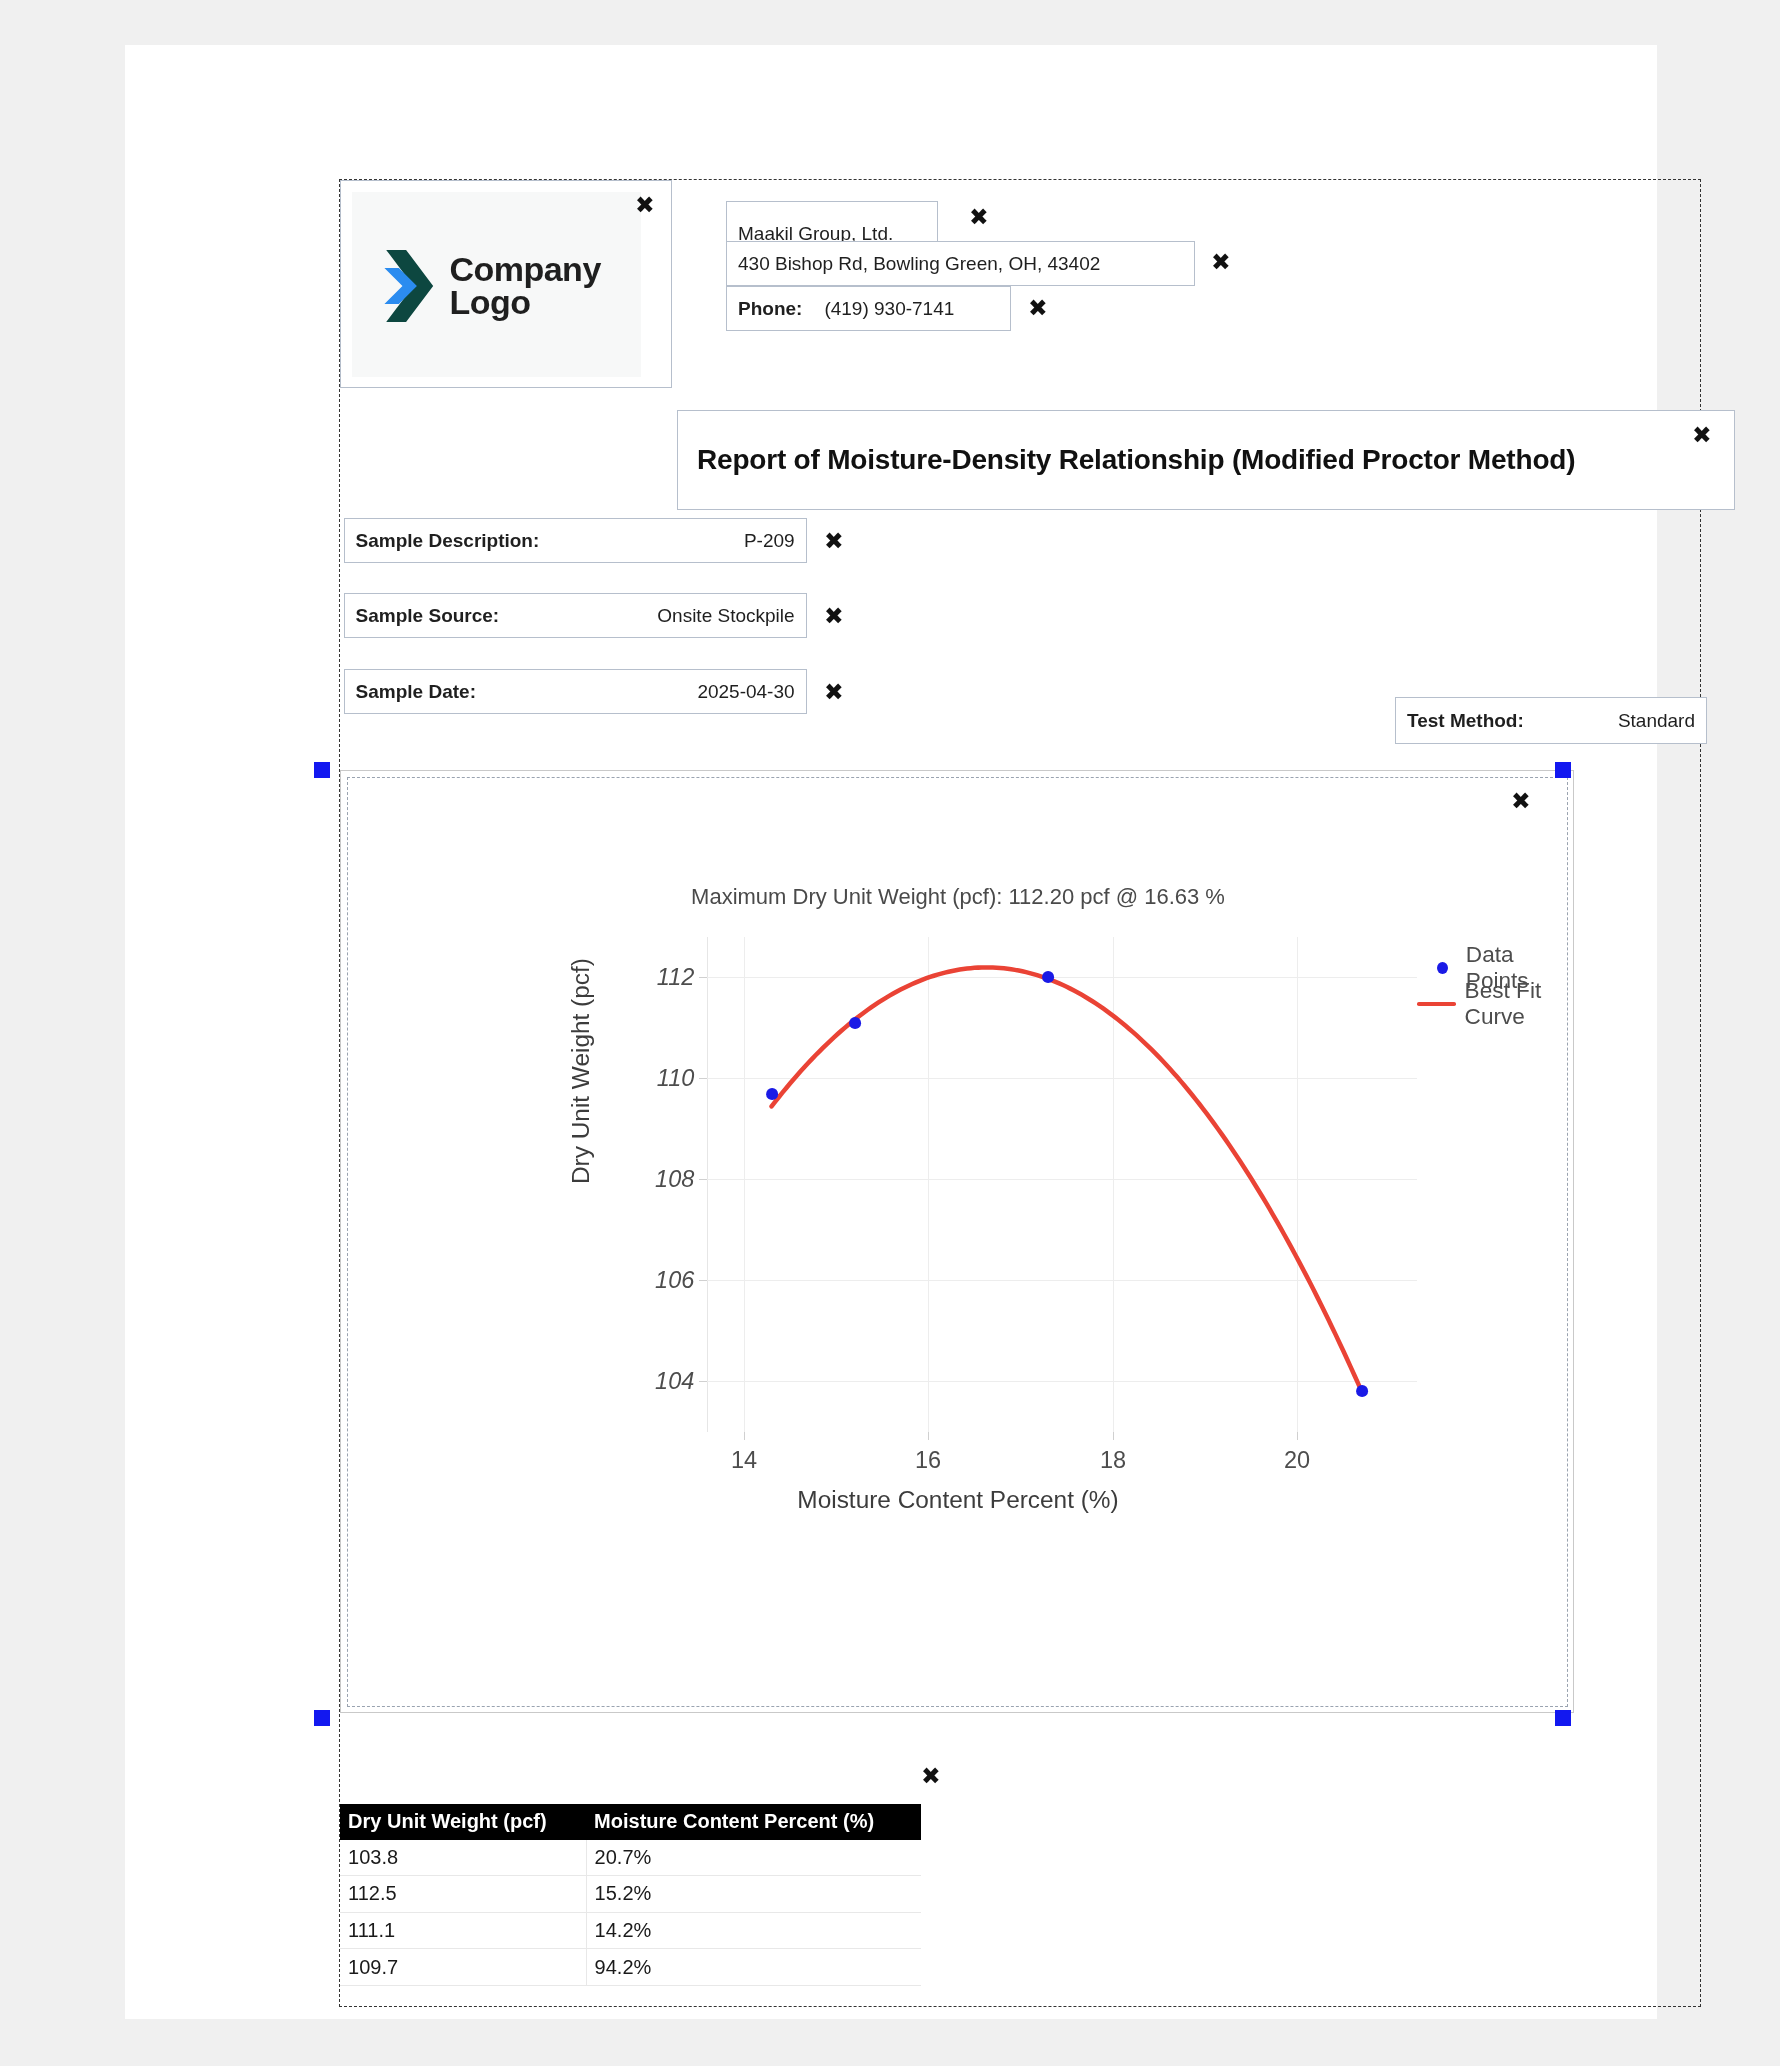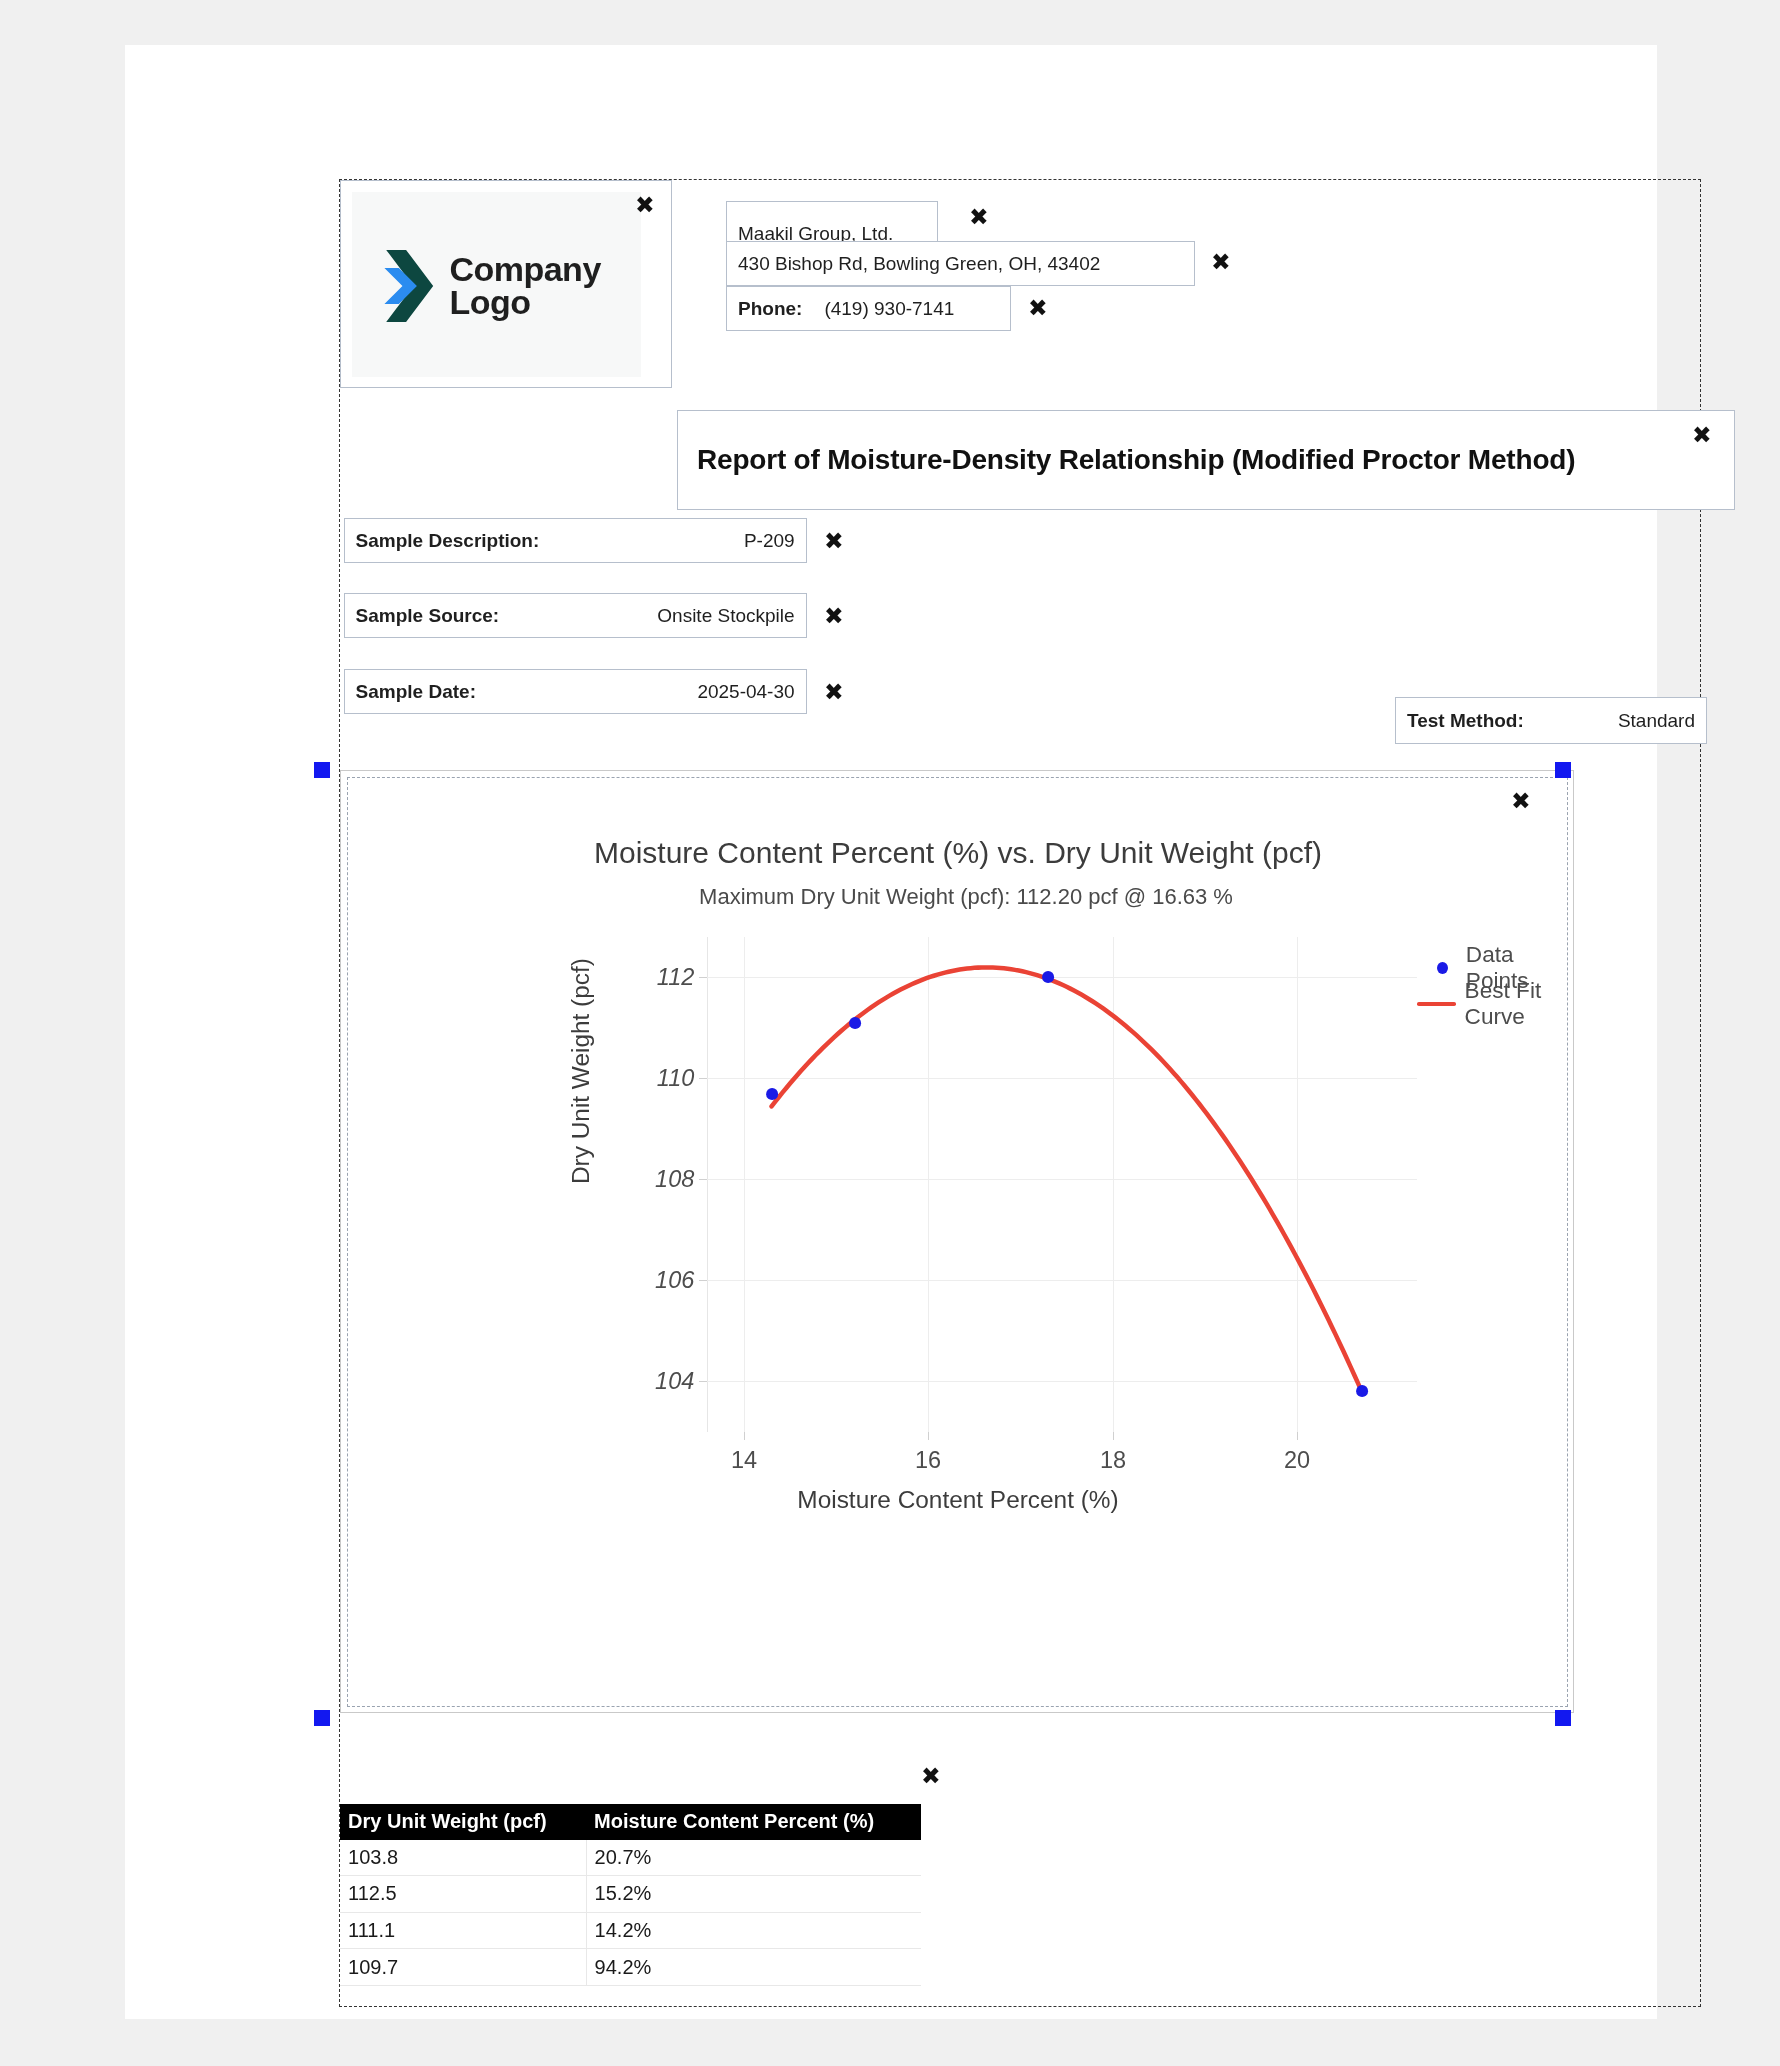--- a/index.html
+++ b/index.html
@@ -95,21 +95,21 @@
   .handle {
     position:absolute; width:16.3px; height:16.3px;
     background:#1218f0;
   }
 
   .chart-title {
     position:absolute; left:0; top:65px; width:1234px;
     text-align:center; font-size:30px; color:#3c3c3c;
   }
   .chart-subtitle {
-    position:absolute; left:8px; top:113px; width:1234px;
+    position:absolute; left:0; top:113px; width:1234px;
     text-align:center; font-size:22px; color:#4a4a4a;
   }
 
   .plot {
     position:absolute; left:366px; top:166px;
     width:710px; height:495px;
   }
   .gridline-v, .gridline-h {
     position:absolute; background:#ededed;
   }
@@ -251,21 +251,20 @@
     <span class="xbtn" style="left:484px; top:501px;">✖</span>
 
     <div class="fieldbox" style="left:1055px; top:517px; width:312px; height:47px;">
       <span class="lbl">Test Method:</span>
       <span class="val">Standard</span>
     </div>
 
     <div class="chart-sel-box">
       <div class="chart-inner-dash"></div>
 
-      <div class="chart-title">Moisture Content Percent (%) vs. Dry Unit Weight (pcf)</div>
       <div class="chart-subtitle">Maximum Dry Unit Weight (pcf): 112.20 pcf @ 16.63 %</div>
 
       <div class="ylabel">Dry Unit Weight (pcf)</div>
       <div class="xlabel">Moisture Content Percent (%)</div>
 
       <div class="plot">
         <div class="axis-spine"></div>
         <div id="grid-layer">
             <div class="gridline-v" style="left: 37px;"></div>
             <div class="gridline-v" style="left: 221px;"></div>

